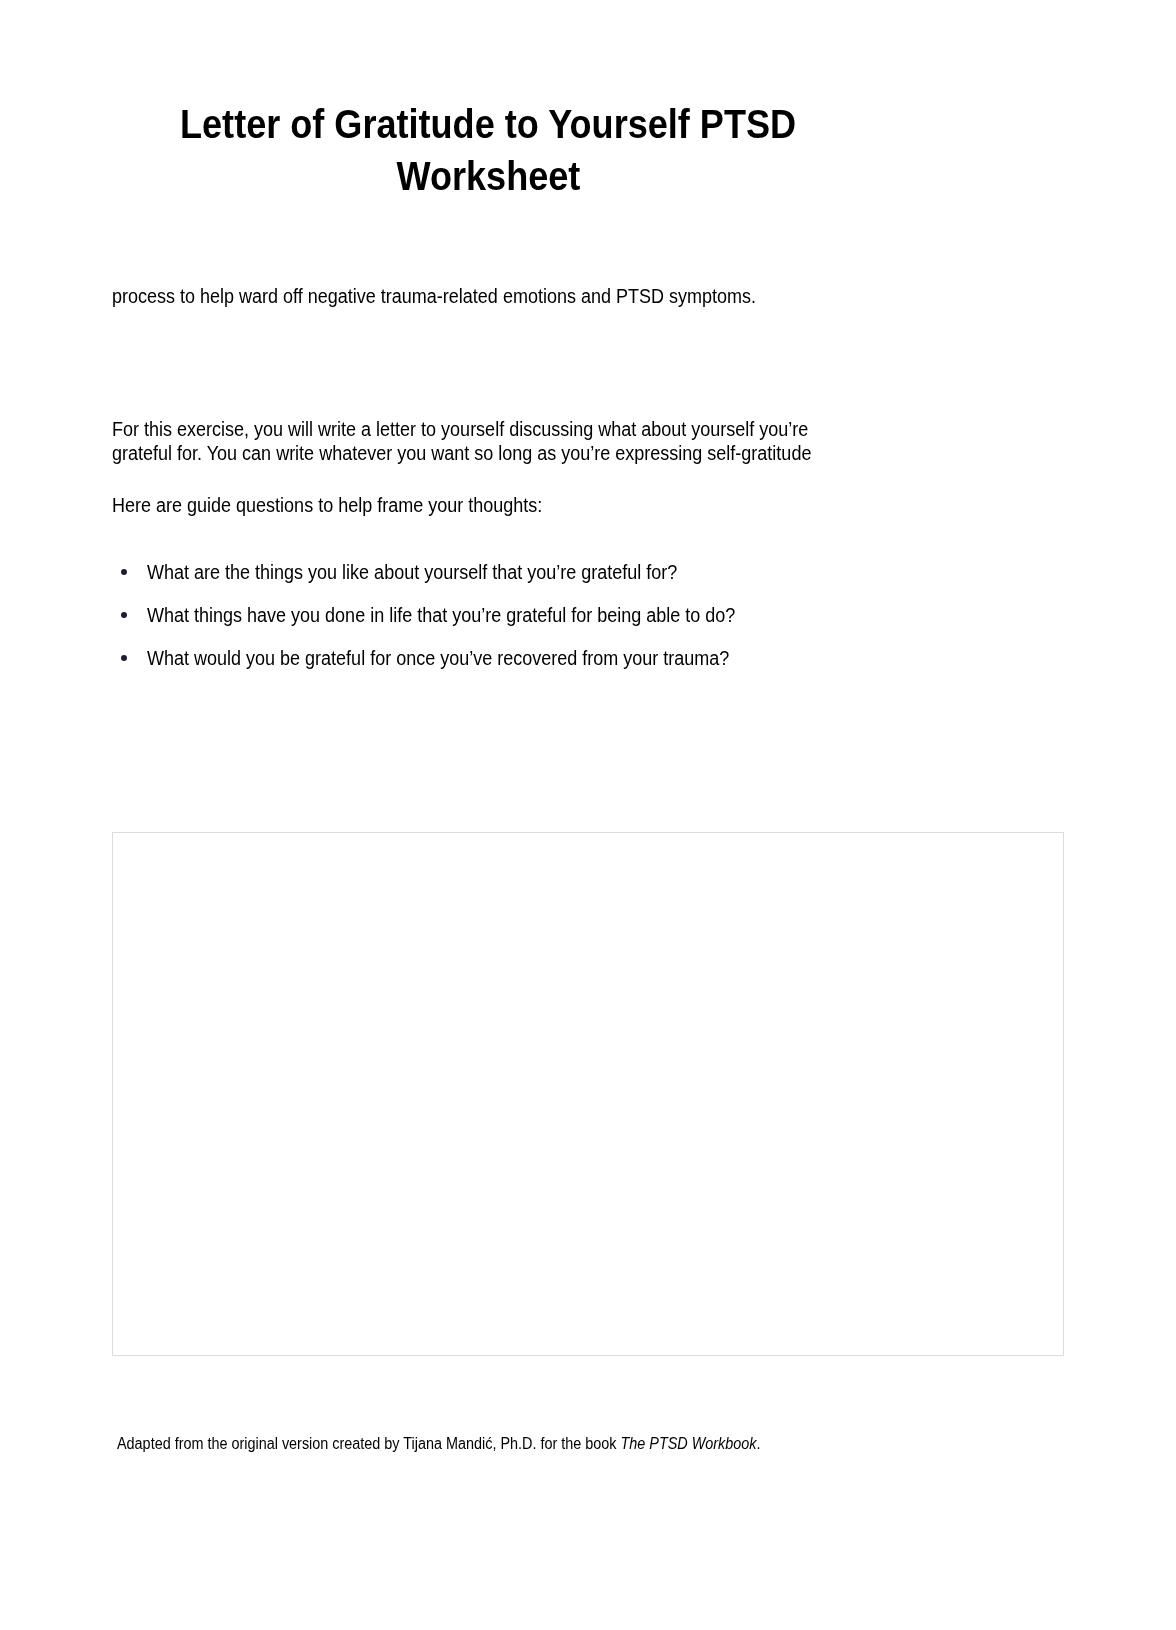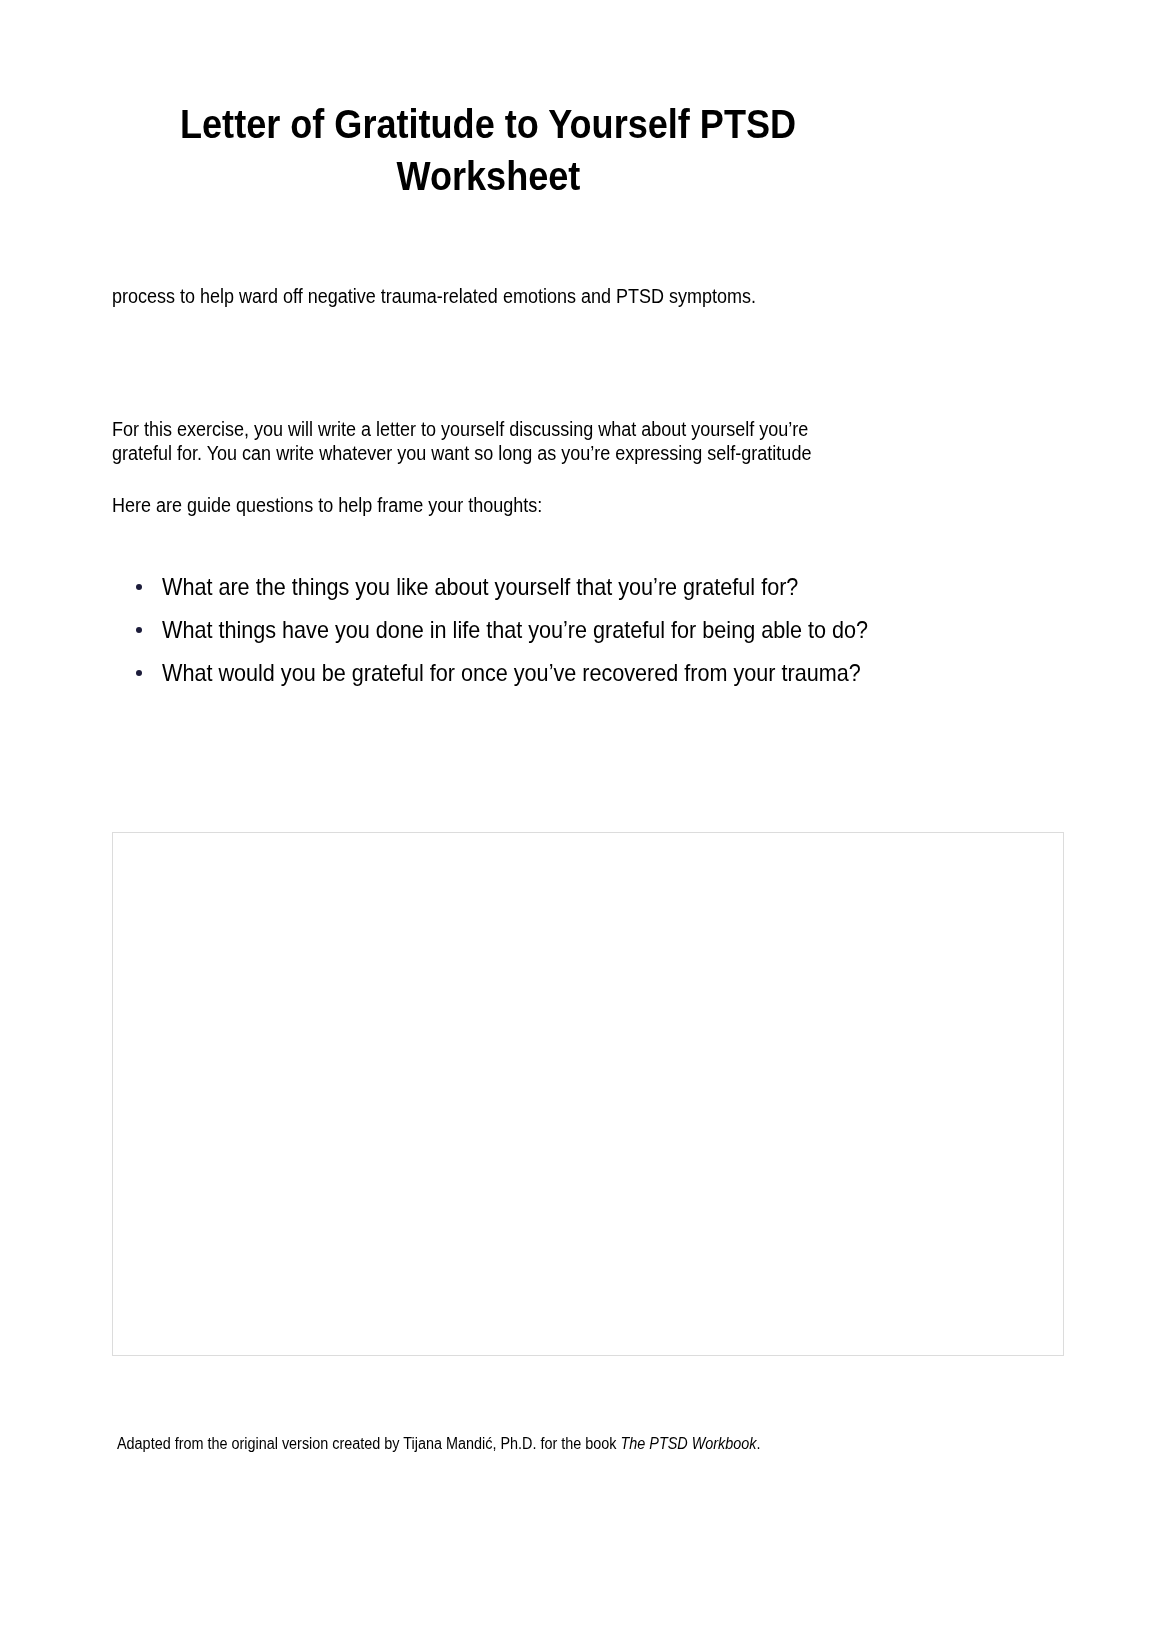--- a/index.html
+++ b/index.html
@@ -4,21 +4,21 @@
 <style>
   html, body { margin:0; padding:0; background:#ffffff; }
   body { width:1176px; height:1630px; position:relative; overflow:hidden;
          font-family:"Liberation Sans", sans-serif; color:#000; }
   .cond { display:inline-block; transform-origin:left top; }
   .title { position:absolute; left:0; width:976px; text-align:center;
            font-weight:bold; font-size:41px; line-height:52px; top:98px; }
   .title .line { display:block; }
   .para { position:absolute; left:112px; width:960px; font-size:20px; line-height:24px; white-space:nowrap; }
   .para .line { display:block; }
-  .bullets { position:absolute; left:112px; top:560px; margin:15px; padding:0; list-style:none; font-size:24px; }
+  .bullets { position:absolute; left:112px; top:560px; margin:0; padding:0; list-style:none; font-size:20px; }
   .bullets li { position:relative; height:43px; line-height:24px; padding-left:35px; white-space:nowrap; }
   .bullets li .dot { position:absolute; left:9px; top:9px; width:6px; height:6px; border-radius:50%; background:#1c1c3a; }
   .answer-box { position:absolute; left:112px; top:832px; width:952px; height:524px;
                 border:1px solid #dcdcdc; box-sizing:border-box; background:#fff; }
   .footer { position:absolute; left:117px; top:1432px; font-size:16px; line-height:24px; white-space:nowrap; }
   .footer i { font-style:italic; }
 </style>
 </head>
 <body>
 

